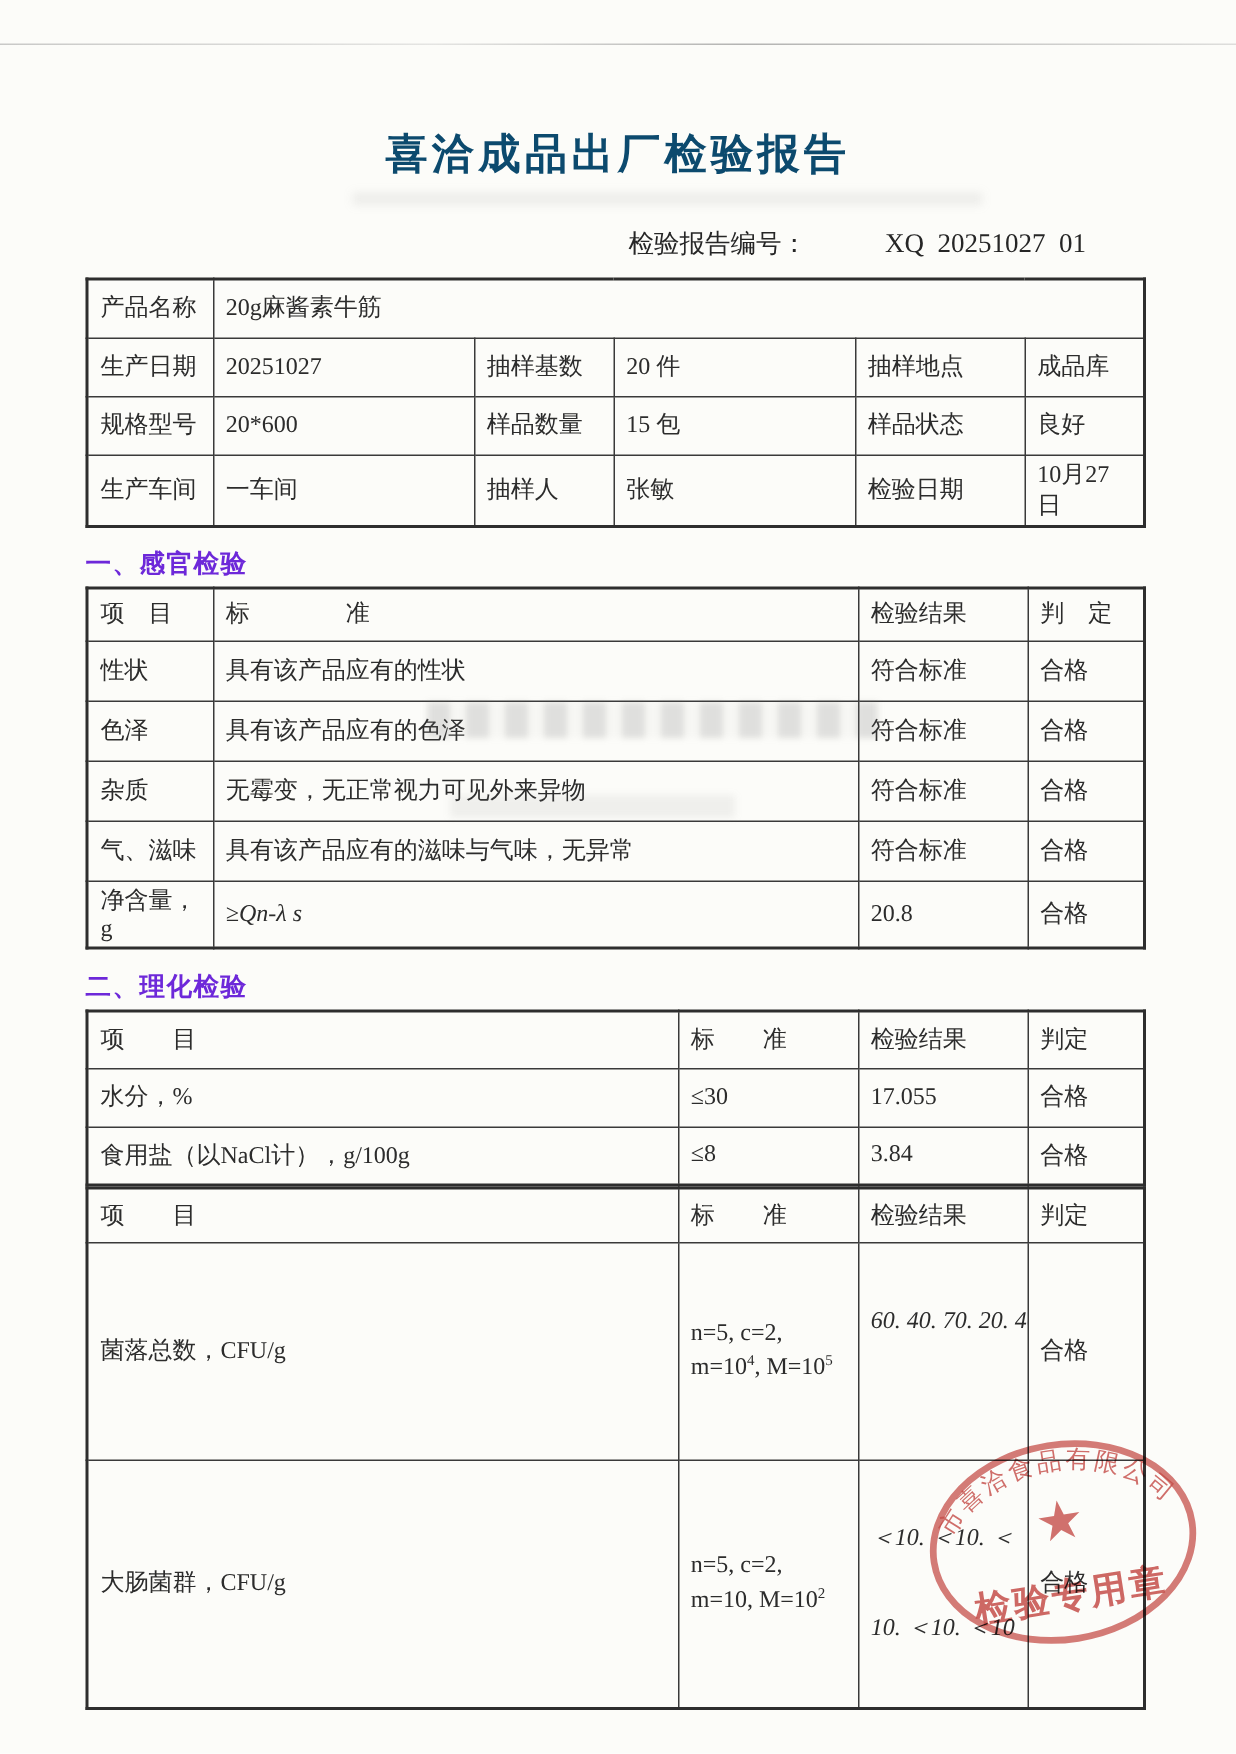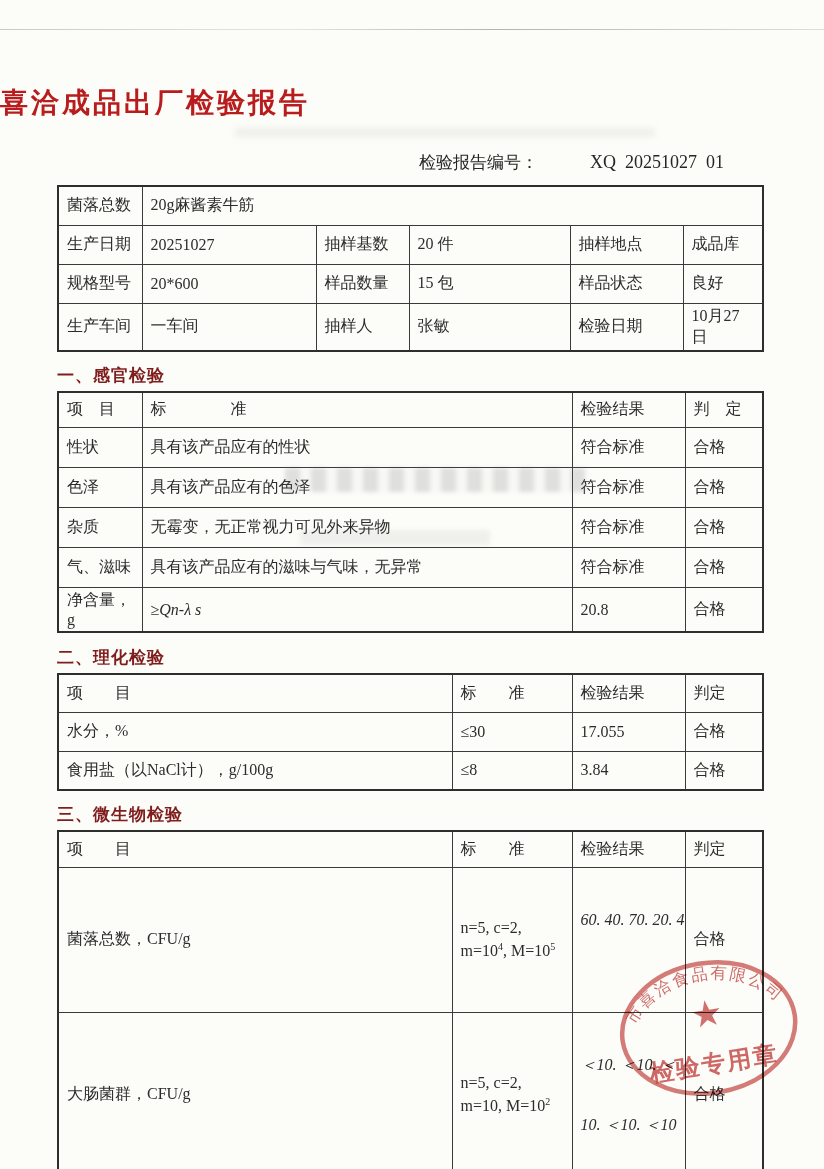--- a/index.html
+++ b/index.html
@@ -13,44 +13,44 @@
     background:linear-gradient(90deg,rgba(150,150,150,.5),rgba(175,175,175,.3) 35%,rgba(120,120,120,.55) 60%,rgba(165,165,165,.35));}
   .smudge-title{position:absolute;left:235px;top:128px;width:420px;height:9px;
     background:rgba(150,150,150,.13);filter:blur(3px);}
   .smudge-seze{position:absolute;left:285px;top:468px;width:300px;height:24px;
     background:repeating-linear-gradient(90deg,rgba(110,110,110,.20) 0 15px,rgba(160,160,160,.05) 15px 26px);
     filter:blur(2px);}
   .smudge-qiwei{position:absolute;left:300px;top:530px;width:190px;height:15px;
     background:rgba(130,130,130,.10);filter:blur(2.5px);}
 
   .page-title{
-    margin:84px 0 0;text-align:left;
+    margin:84px 0 0;text-align:center;
     font-family:"DejaVu Sans","Liberation Sans",sans-serif;
-    font-weight:bold;font-size:28px;letter-spacing:3px;color:#b91c1c;line-height:38px;
+    font-weight:bold;font-size:28px;letter-spacing:3px;color:#0c4a6e;line-height:38px;
   }
   .report-no-line{
     margin-top:28px;width:824px;box-sizing:border-box;
     text-align:right;padding-right:100px;font-size:17px;line-height:24px;color:#262626;
   }
   .report-no-value{white-space:pre;margin-left:52px;font-size:18px;}
 
   .content{margin-left:57px;width:707px;}
 
   table.tbl{border-collapse:collapse;table-layout:fixed;width:707px;border:2px solid #2e2e2e;background:transparent;}
   table.tbl td{border:1.5px solid #3a3a3a;font-size:16px;color:#2c2c2c;padding:2px 8px;vertical-align:middle;overflow:hidden;}
   .center{}
   .lab{padding-left:7px;}
   .std{padding-left:12px;}
   .pre{white-space:pre;font-style:italic;}
   sup{font-size:10px;}
 
   .product{margin-top:10px;}
   .product tr{height:39px;}
 
-  .section-title{font-size:17px;font-weight:bold;color:#7f1d1d;letter-spacing:1px;margin:12px 0 4px;}
+  .section-title{font-size:17px;font-weight:bold;color:#6d28d9;letter-spacing:1px;margin:12px 0 4px;}
   .s2-title{margin-top:13px;}
   .s3-title{margin-top:12px;}
 
   .s1 tr.hrow{height:36px;}
   .s1 tr.r{height:40px;font-family:Liberation Serif, serif;}
   .s1 tr.r-short{height:34px;margin-top:14px;}
 
   .s2 tr.hrow{height:38px;}
   .s2 tr.r{height:39px;}
 
@@ -81,21 +81,21 @@
     <colgroup>
         <col style="width:84px">
         <col style="width:174px">
         <col style="width:93px">
         <col style="width:161px">
         <col style="width:113px">
         <col>
       </colgroup>
     <tbody>
       <tr>
-        <td class="lab">菌落总数</td>
+        <td class="lab">产品名称</td>
         <td class="center" colspan="5">20g麻酱素牛筋</td>
       </tr>
       <tr>
         <td class="lab">生产日期</td>
         <td class="center">20251027</td>
         <td class="center">抽样基数</td>
         <td class="center">20 件</td>
         <td class="center">抽样地点</td>
         <td class="center">成品库</td>
       </tr>
@@ -189,21 +189,20 @@
       </tr>
       <tr class="r">
         <td class="lab">食用盐（以NaCl计），g/100g</td>
         <td class="center">≤8</td>
         <td class="center">3.84</td>
         <td class="center">合格</td>
       </tr>
     </tbody>
   </table>
 
-  <div class="section-title s3-title">三、微生物检验</div>
   <table class="tbl s3">
     <colgroup>
         <col style="width:394px">
         <col style="width:120px">
         <col style="width:113px">
         <col>
       </colgroup>
     <tbody>
       <tr class="hrow">
         <td class="center">项　　目</td>

